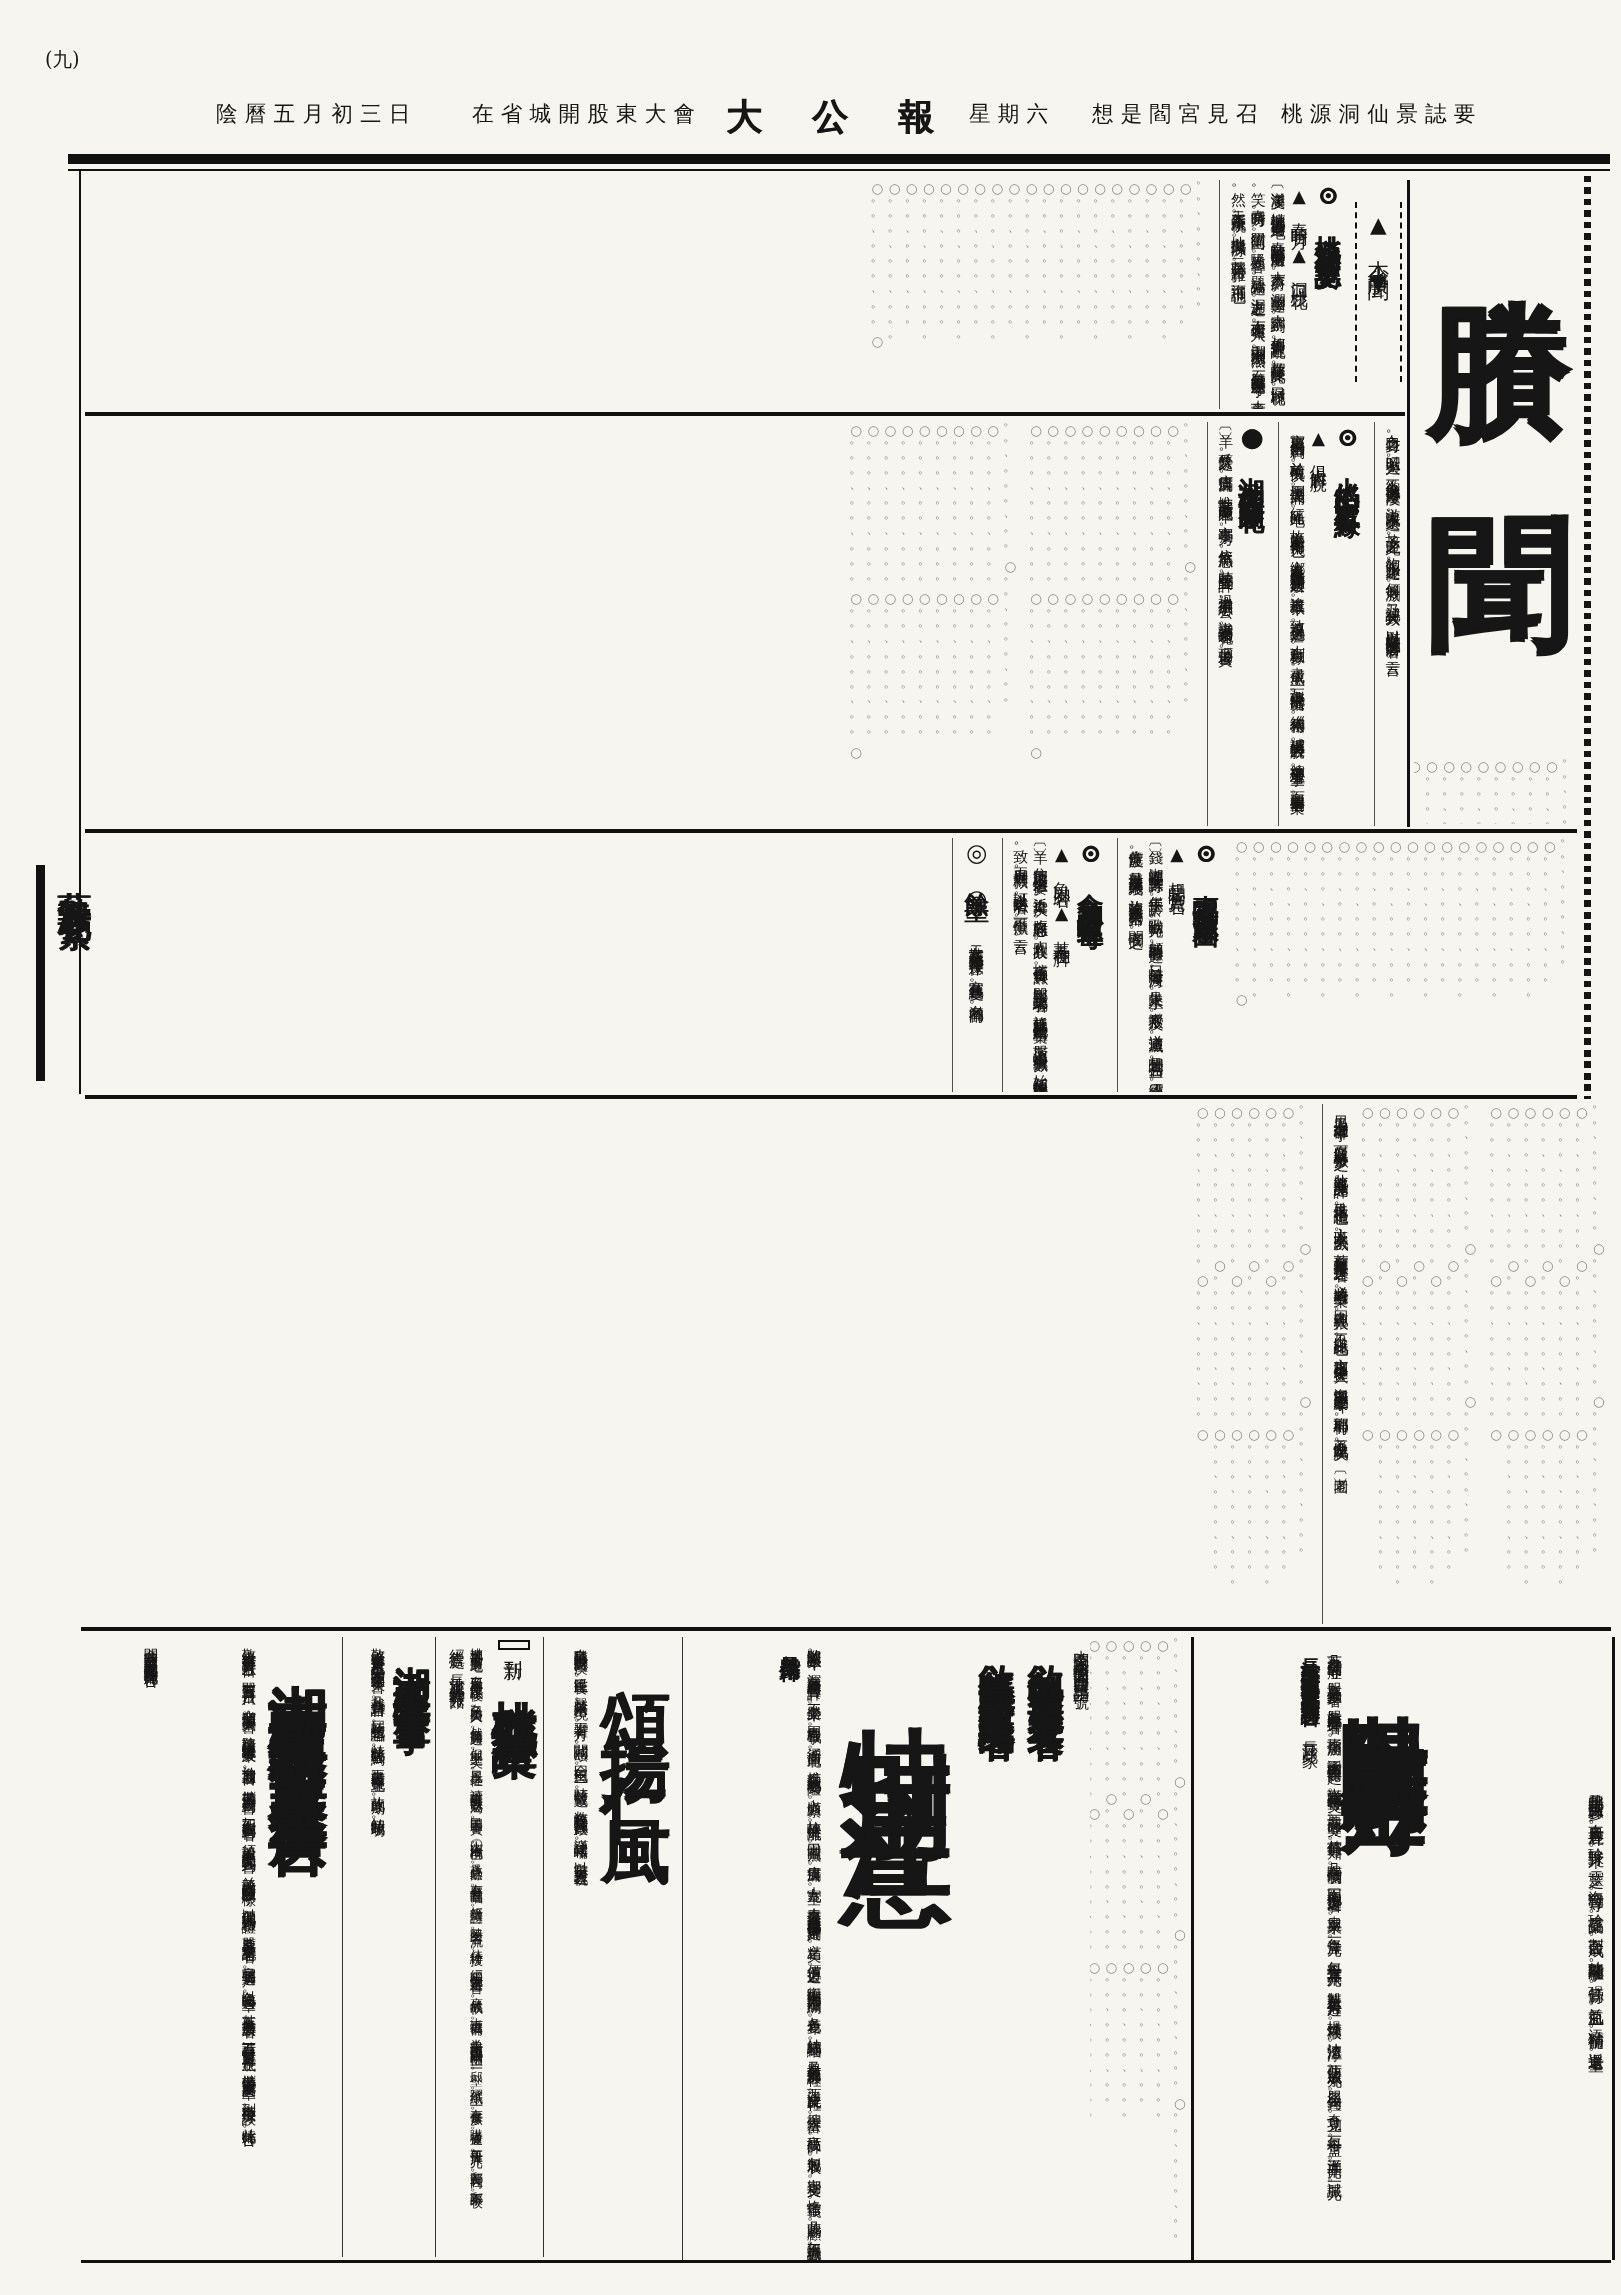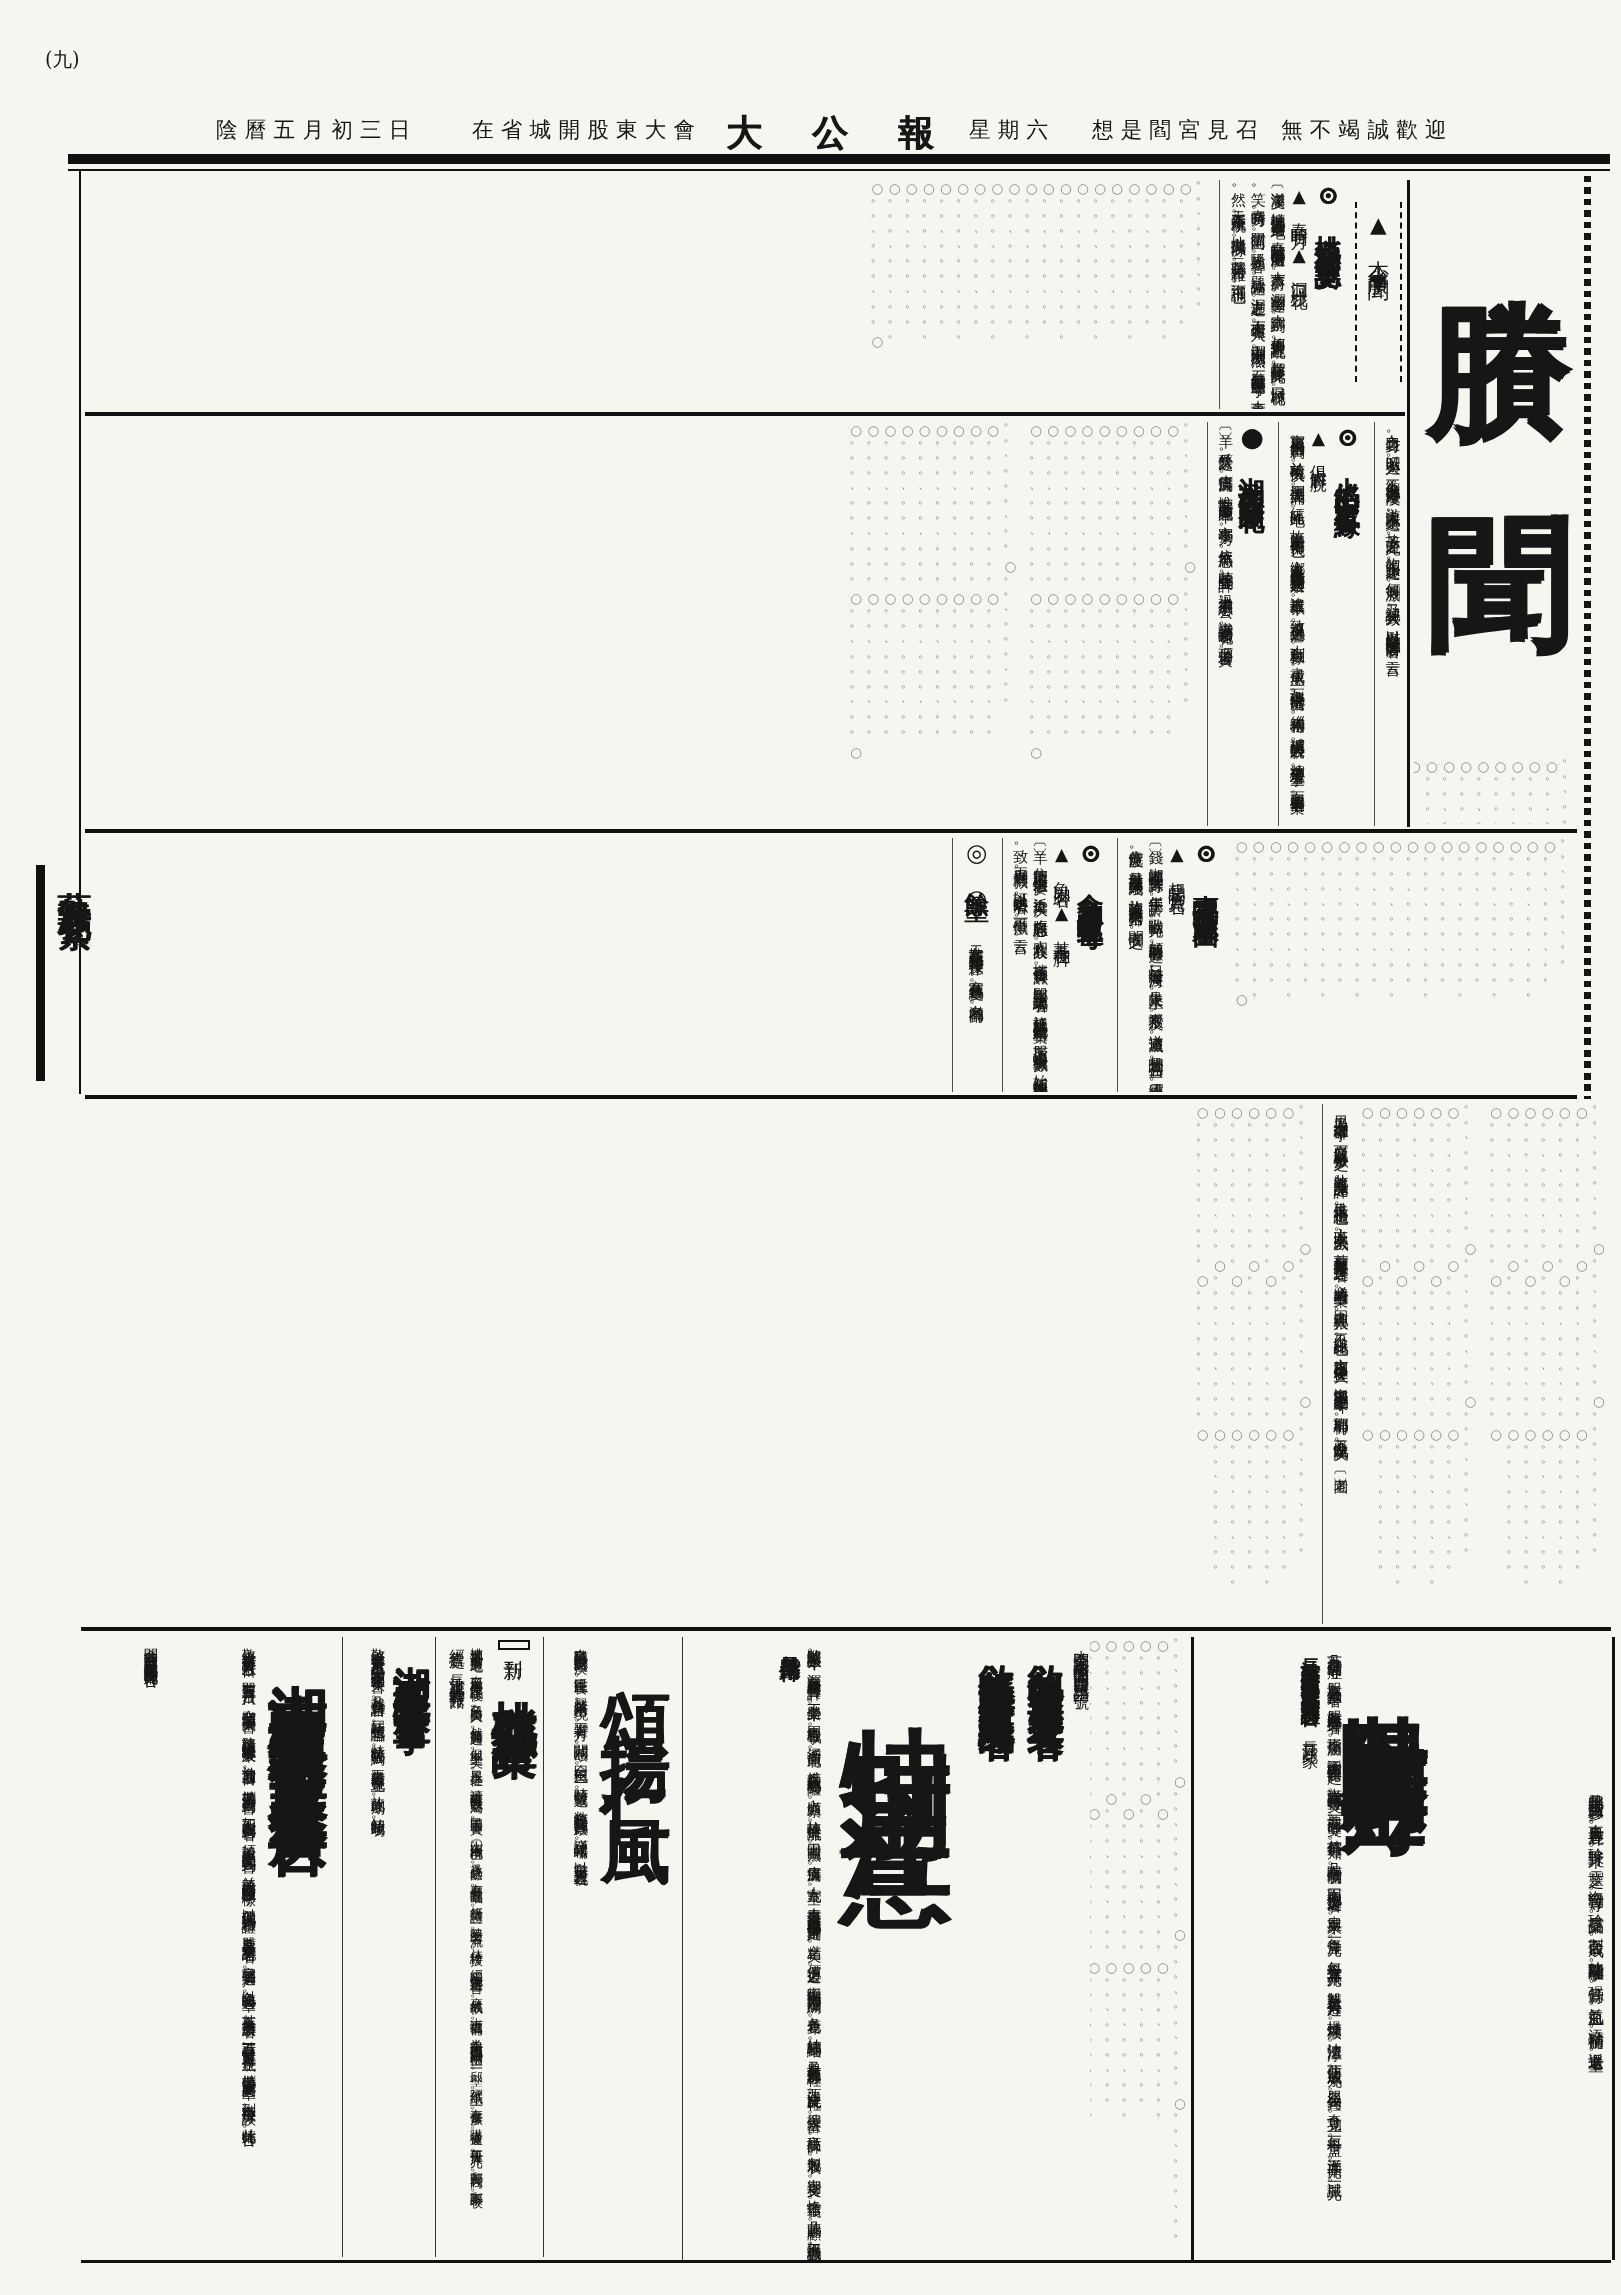--- a/index.html
+++ b/index.html
@@ -13,21 +13,21 @@
             text-shadow:0.7px 0 0 currentColor;}
   .subhead{display:inline-block;height:96%;font-size:17.3px;letter-spacing:3.6px;padding-top:5.8px;}
   .signer{font-size:14.4px;letter-spacing:1.4px;}
   .kbody{font-size:15px;line-height:1.32;letter-spacing:1.4px;}
   .texture{font-size:13.7px;line-height:1.25;letter-spacing:1.4px;opacity:.5;}
   .hrule{position:absolute;background:#111;}
   .vrule{position:absolute;background:#111;}
   .dotted-strip{position:absolute;width:7.2px;
       background:repeating-linear-gradient(180deg,#151515 0 6.5px,transparent 6.5px 11.5px);}
   
-  #header{position:absolute;left:0;top:99px;width:1622px;height:55px;margin-top:16px;}
+  #header{position:absolute;left:0;top:99px;width:1622px;height:55px;}
   #header span{position:absolute;font-size:21.6px;letter-spacing:7.2px;white-space:nowrap;}
   #paper-name{font-size:36px !important;font-weight:bold;letter-spacing:50px !important;
               text-shadow:0.7px 0 0 currentColor;}
   #page-num{position:absolute;left:45px;top:46px;font-size:19.5px;}
   
   #big-title{position:absolute;left:1418px;top:182px;height:598px;width:155px;
              font-size:144px;font-weight:bold;letter-spacing:216px;line-height:1;
              text-shadow:2.9px 0 0 currentColor,0 2.9px 0 currentColor;overflow:hidden;}
   .sectlabel{display:inline-block;height:70%;font-size:21.6px;letter-spacing:6.5px;
              border-left:2.2px dashed #111;border-right:2.2px dashed #111;
@@ -51,21 +51,21 @@
 <div id="paper">
 
   <div id="page-num">(九)</div>
 
   <div id="header">
     <span style="left:216px">陰曆五月初三日</span>
     <span style="left:472px">在省城開股東大會</span>
     <span id="paper-name" style="left:726px;top:-5.8px">大公報</span>
     <span style="left:969px">星期六</span>
     <span style="left:1092px">想是閻宮見召</span>
-    <span style="left:1281px">無不竭誠歡迎</span>
+    <span style="left:1281px">桃源洞仙景誌要</span>
   </div>
 
   <div class="hrule" style="left:68px;top:154px;width:1542px;height:10px;"></div>
   <div class="hrule" style="left:68px;top:169px;width:1542px;height:2.2px;"></div>
   <div class="hrule" style="left:85px;top:412px;width:1320px;height:3.6px;"></div>
   <div class="hrule" style="left:85px;top:829px;width:1492px;height:3.6px;"></div>
   <div class="hrule" style="left:85px;top:1095px;width:1492px;height:3.6px;"></div>
   <div class="hrule" style="left:81px;top:1627px;width:1530px;height:4.3px;"></div>
   <div class="hrule" style="left:81px;top:2260px;width:1530px;height:2.9px;"></div>
   <div class="vrule" style="left:1407px;top:180px;width:2.9px;height:647px;"></div>

